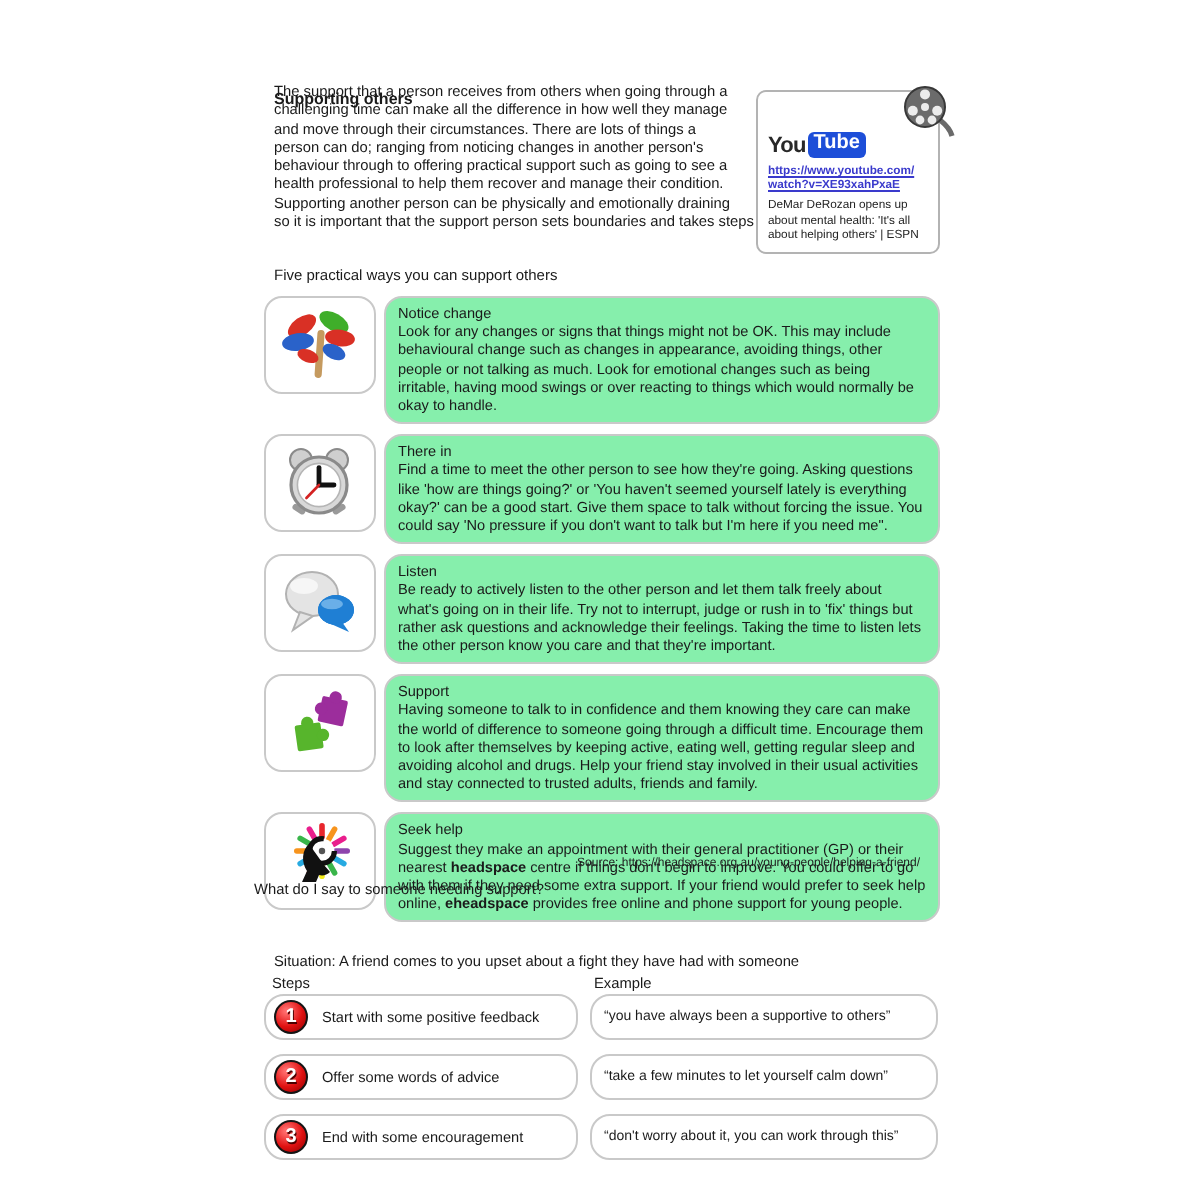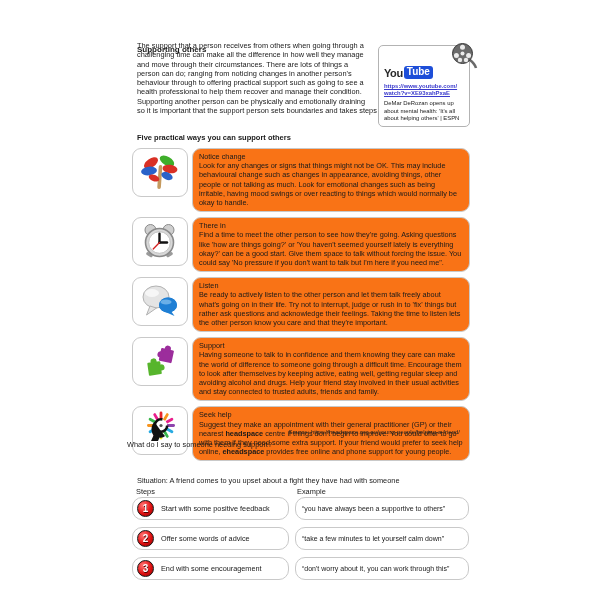--- a/index.html
+++ b/index.html
@@ -20,30 +20,30 @@
   .yt-row { display:flex; align-items:center; height:15px; }
   .yt-you { font-weight:bold; font-size:11px; letter-spacing:-0.4px; color:#282828; }
   .yt-tube { background:#1d4ed8; color:#fff; font-weight:bold; font-size:10px;
              padding:0px 3px 1px; border-radius:3px; margin-left:1px; line-height:12px; }
   .reel { position:absolute; top:-4px; right:-9px; }
   .yt-link { display:block; font-size:5.9px; line-height:7.2px; color:#3a3acc;
              text-decoration:underline; font-weight:bold; word-break:break-all;
              margin-top:3px; width:76px; cursor:pointer; }
   .yt-caption { font-size:5.9px; line-height:7.3px; margin-top:3px; color:#222; width:78px; }
 
-  .ways-heading { position:absolute; left:137px; top:133px; font-size:7.5px;font-weight:bold; }
+  .ways-heading { position:absolute; left:137px; top:133px; font-size:7.5px; }
 
   .ways { position:absolute; left:132px; top:148px; width:338px; }
   .way-row { display:flex; align-items:flex-start; gap:4px; margin-bottom:5px; }
   .way-icon-box { flex:0 0 54px; width:54px; height:47px; border:1px solid #c9c9c9;
                   border-radius:9px; display:flex; align-items:center; justify-content:center;
                   background:#fff; }
   .way-text-box { flex:1; border:1px solid #c9c9c9; border-radius:9px;
                   padding:3px 6px 4px; font-size:7.3px; line-height:9.2px;
-                  min-height:40px; background:#f97316; }
+                  min-height:40px; background:#86efac; }
   .way-title { display:block; }
 
   .source-line { position:absolute; top:429px; right:140px; font-size:6px; color:#222;
                  cursor:pointer; }
 
   .qa { position:absolute; left:127px; top:440px; width:333px;
         font-size:7.4px; line-height:9.2px; }
   .situation { position:absolute; left:137px; top:476px; font-size:7.4px; }
   .col-steps { position:absolute; left:136px; top:487px; font-size:7.4px; }
   .col-example { position:absolute; left:297px; top:487px; font-size:7.4px; }

